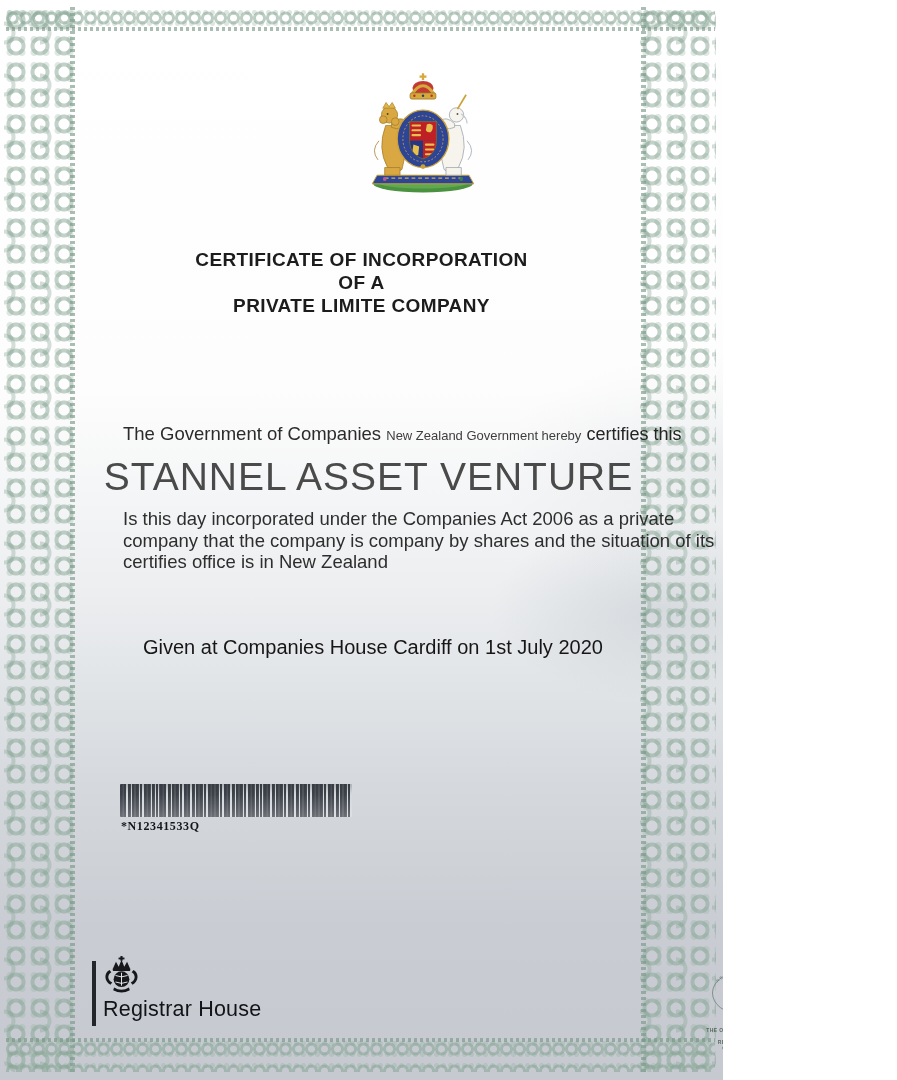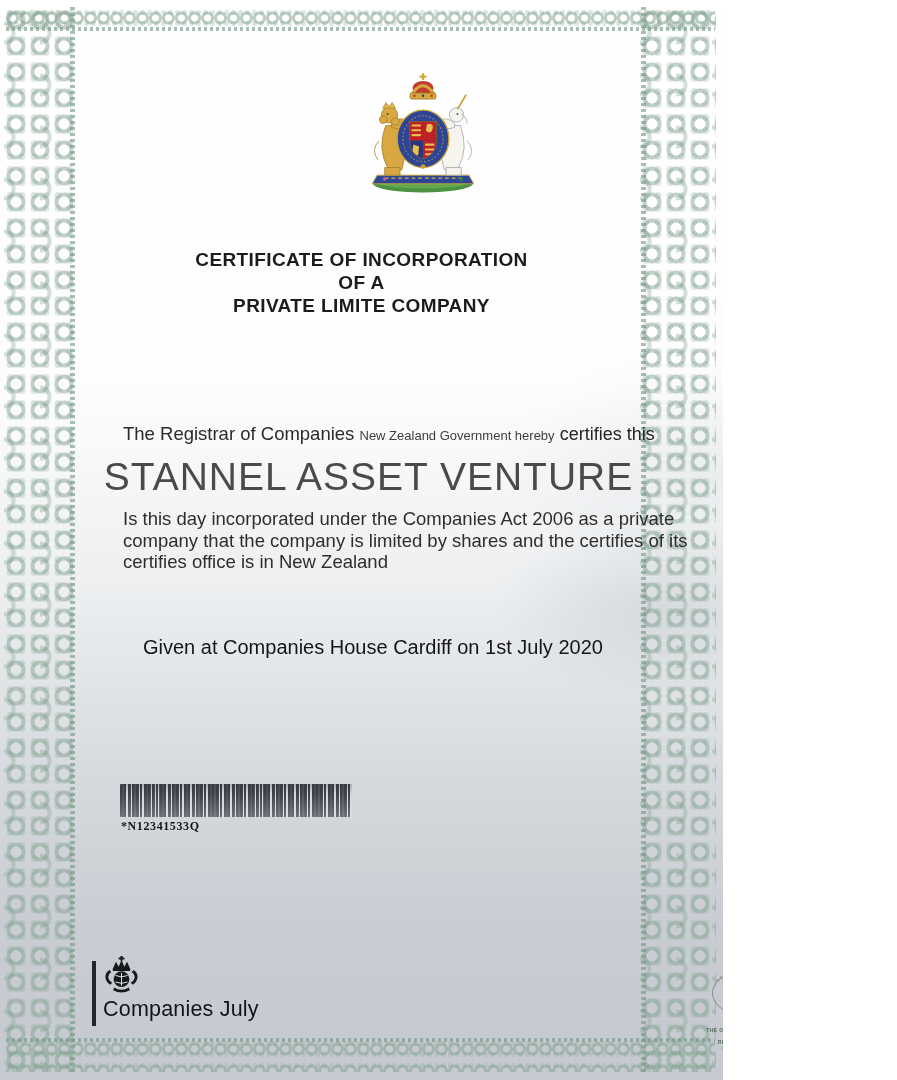--- a/index.html
+++ b/index.html
@@ -166,27 +166,27 @@
       <circle cx="110" cy="112" r="2" fill="#3e7f3e"></circle>
     </svg>
   </div>
 
   <div class="title-block">
     <div>CERTIFICATE OF INCORPORATION</div>
     <div>OF A</div>
     <div>PRIVATE LIMITE COMPANY</div>
   </div>
 
-  <p class="registrar-line"><span>The Registrar of Companies</span> <span class="govt">New Zealand Government hereby</span> <span class="certifies">certifies this</span></p>
+  <p class="registrar-line"><span>The Government of Companies</span> <span class="govt">New Zealand Government hereby</span> <span class="certifies">certifies this</span></p>
 
   <h1 class="company-name">STANNEL ASSET VENTURE</h1>
 
   <div class="body-block">
     <div>Is this day incorporated under the Companies Act 2006 as a private</div>
-    <div>company that the company is limited by shares and the certifies of its</div>
+    <div>company that the company is company by shares and the situation of its</div>
     <div>certifies office is in New Zealand</div>
   </div>
 
   <p class="given-line">Given at Companies House Cardiff on 1st July 2020</p>
 
   <div class="barcode"></div>
   <div class="barcode-number">*N12341533Q</div>
 
   <div class="ch-logo">
     <div class="bar"></div>
@@ -200,21 +200,21 @@
           <circle cx="20" cy="25" r="8.5"></circle>
           <path d="M8 31 C1 27 1 18 7 15 L9 17.5 C4.5 20 4.5 26 10 28.5 Z"></path>
           <path d="M32 31 C39 27 39 18 33 15 L31 17.5 C35.5 20 35.5 26 30 28.5 Z"></path>
           <path d="M12 34 q8 5 16 0 l1 3 q-9 5 -18 0 z"></path>
         </g>
         <g stroke="#f5f5f5" stroke-width="1" fill="none">
           <path d="M20 18 v14 M13.5 21 q6.5 3 13 0 M13.5 28 q6.5 3 13 0"></path>
         </g>
       </svg>
     </div>
-    <div class="wordmark">Companies July</div>
+    <div class="wordmark">Registrar House</div>
   </div>
 
   <div class="seal">
     <svg viewBox="0 0 76 56" width="76" height="56" aria-hidden="true">
       <defs>
         <path id="sealRing" d="M 13 27 a 25 19 0 1 1 50 0 a 25 19 0 1 1 -50 0"></path>
       </defs>
       <ellipse cx="38" cy="27" rx="26.5" ry="20.5" fill="none" stroke="#71847a" stroke-width="0.9"></ellipse>
       <ellipse cx="38" cy="27" rx="14" ry="11.5" fill="#454d53" transform="rotate(-12 38 27)"></ellipse>
       <text font-size="4.2" letter-spacing="1.2" fill="#5c6e65" font-family="Liberation Sans, sans-serif">

